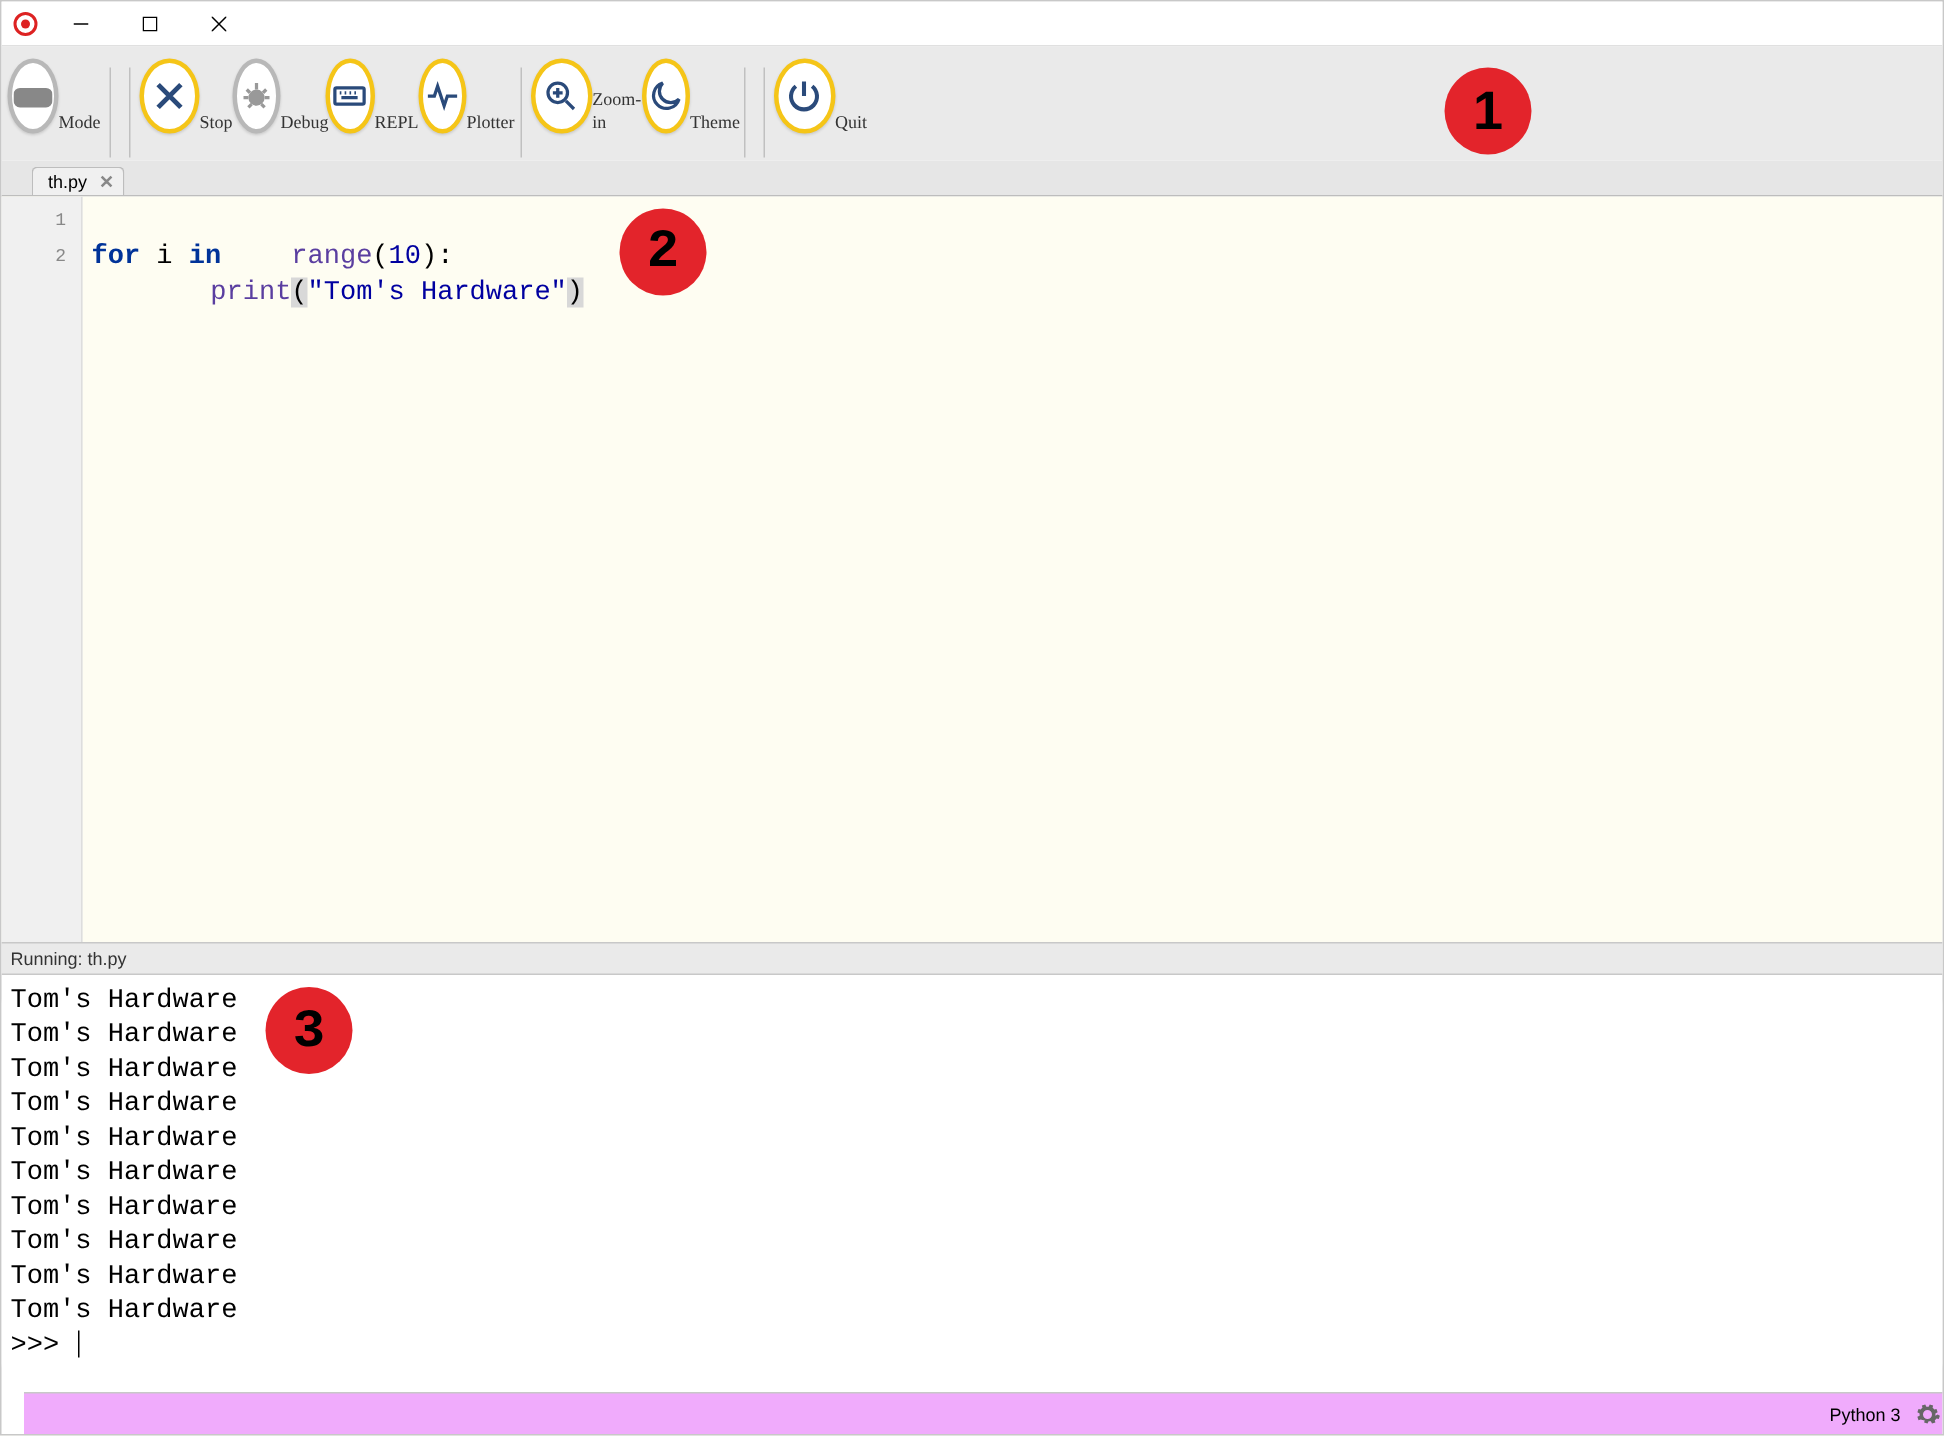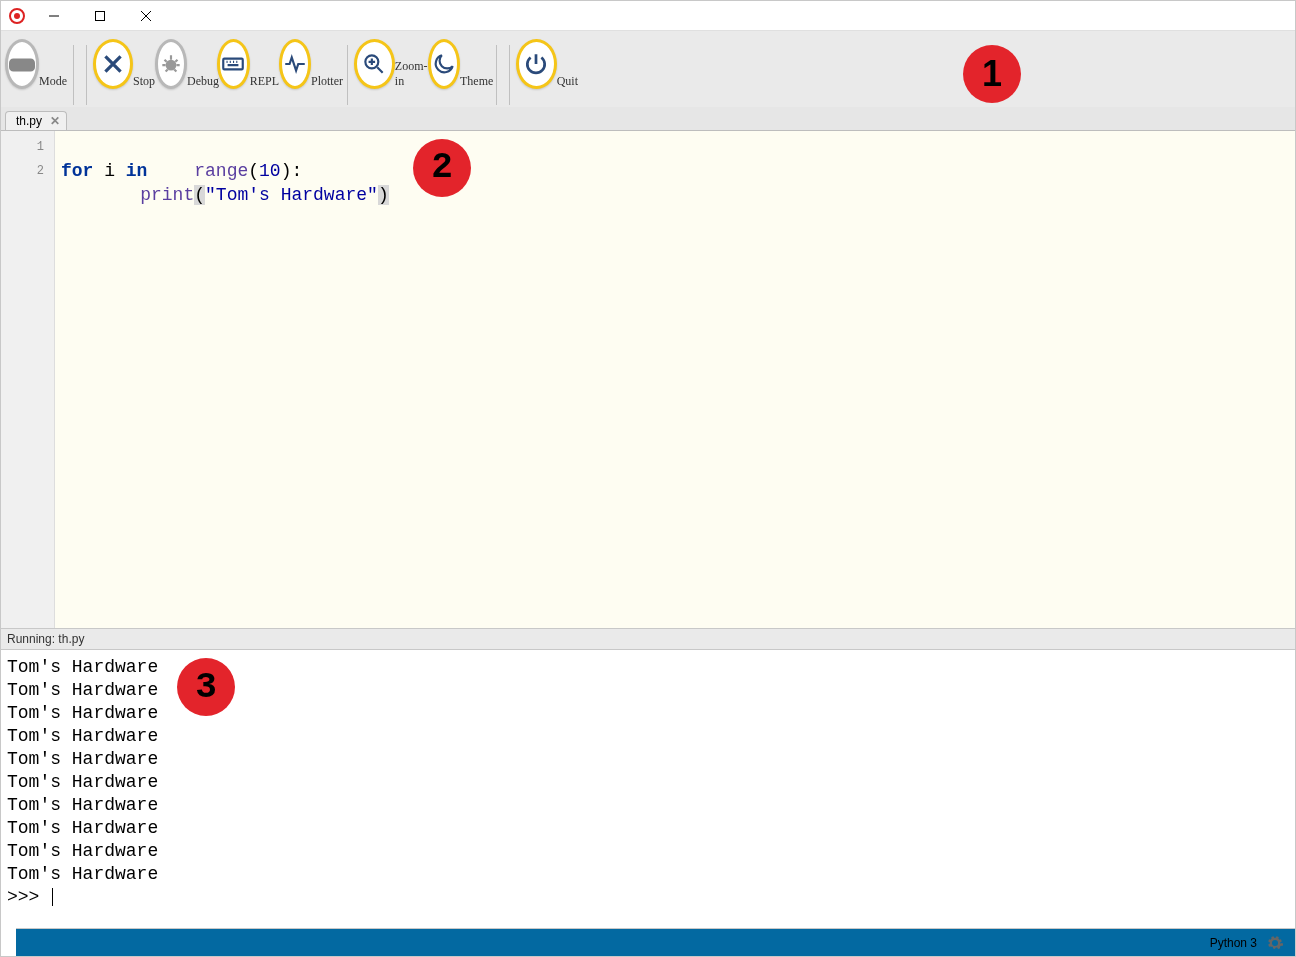--- a/index.html
+++ b/index.html
@@ -67,21 +67,21 @@
 }
 .tool-circle.gray { border-color: #b8b8b8; color: #666; }
 .tool-circle svg { width: 26px; height: 26px; }
 .tool-label { font-size: 12px; color: #333; margin-top: 4px; }
 
 .tabbar {
   background: #e6e6e6;
   display: flex;
   align-items: flex-end;
   height: 24px;
-  padding-left: 4px;
+  padding-left: 20px;
   border-bottom: 1px solid #bdbdbd;
 }
 .tab {
   background: #f0f0f0;
   border: 1px solid #bdbdbd;
   border-bottom: none;
   border-radius: 4px 4px 0 0;
   padding: 2px 6px 2px 10px;
   font-size: 12px;
   display: flex; align-items: center; gap: 8px;
@@ -155,26 +155,26 @@
 .cursor {
   display: inline-block;
   width: 1px; height: 18px;
   background: #000;
   vertical-align: middle;
   margin-left: 2px;
 }
 
 .statusbar {
   height: 28px;
-  background: #0369a1;
+  background: #f0abfc;
   border-top: 1px solid #c8c8c8;
   display: flex;
   align-items: center;
   justify-content: flex-end;
-  padding: 0 10px;
+  padding: 0 0;
   font-size: 12px;
   gap: 8px;
   margin-left: 15px;
 }
 .gear {
   width: 20px; height: 20px; color: #555;
   display: flex; align-items: center; justify-content: center;
 }
 </style>
 </head>

